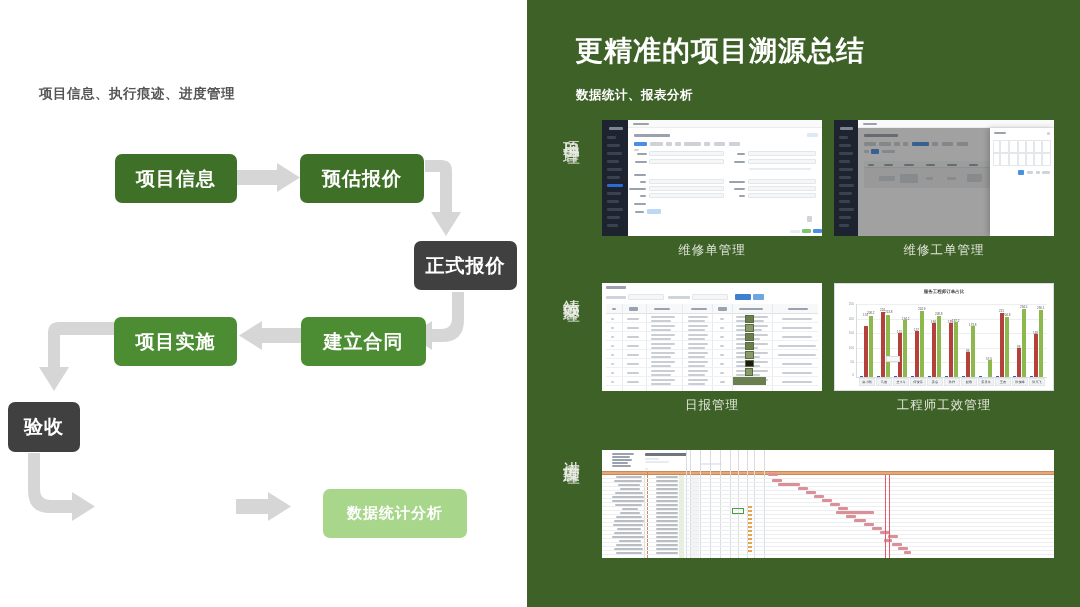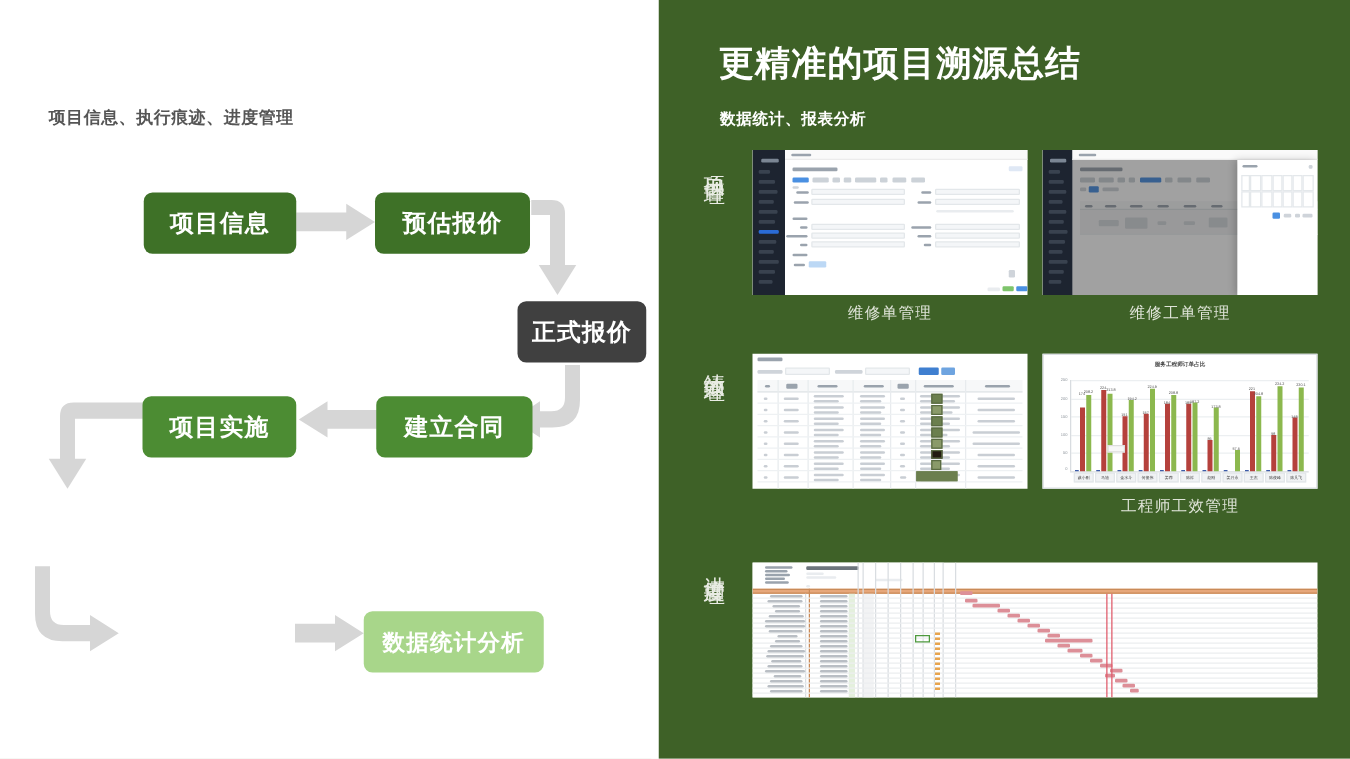--- a/index.html
+++ b/index.html
@@ -26,21 +26,21 @@
   .flowbox {
     position:absolute; border-radius:7px;
     display:flex; align-items:center; justify-content:center;
     color:#ffffff; font-size:19px; font-weight:bold; letter-spacing:1px;
     white-space:nowrap;
   }
   .flowbox.dark-green { background:#3e7127; }
   .flowbox.mid-green  { background:#4c8c33; }
   .flowbox.light-green{ background:#a8d68a; }
   .flowbox.red        { background:#404040; }
-  .flowbox.small-txt  { font-size:18px; }
+  .flowbox.small-txt  { font-size:15px;margin-left:32px; }
 
   .arrow-svg { position:absolute; overflow:visible; }
 
   
   .divider { position:absolute; left:521px; top:0; width:6px; height:607px; background:#ffffff; }
 
   
   .right-panel { position:absolute; left:527px; top:0; width:553px; height:607px; background:#3e6127; }
   .right-title {
     position:absolute; left:48px; top:32px;
@@ -164,20 +164,21 @@
     <div class="flowbox dark-green" style="left:115px; top:154px; width:122px; height:49px;">项目信息</div>
 
     <div class="flowbox dark-green" style="left:300px; top:154px; width:124px; height:49px;">预估报价</div>
 
     <div class="flowbox red" style="left:414px; top:241px; width:103px; height:49px;">正式报价</div>
 
     <div class="flowbox mid-green" style="left:301px; top:317px; width:125px; height:49px;">建立合同</div>
 
     <div class="flowbox mid-green" style="left:114px; top:317px; width:123px; height:49px;">项目实施</div>
 
+    <div class="flowbox red" style="left:8px;   top:402px; width:72px;  height:50px;">验收</div>
 
 
     <div class="flowbox light-green small-txt" style="left:291px; top:489px; width:144px; height:49px;">数据统计分析</div>
   </div>
 
   <div class="divider"></div>
 
   <div class="right-panel">
 
     <div class="right-title">更精准的项目溯源总结</div>
@@ -437,20 +438,21 @@
       <div class="tb-txt" style="left:180px;top:98px; width:30px;"></div>
       <div class="tb-thumb" style="left:143px; top:32px; width:9px;  height:8px;"></div>
       <div class="tb-thumb w" style="left:143px; top:41px; width:9px;  height:8px;"></div>
       <div class="tb-thumb" style="left:143px; top:50px; width:9px;  height:8px;"></div>
       <div class="tb-thumb" style="left:143px; top:59px; width:9px;  height:8px;"></div>
       <div class="tb-thumb w" style="left:143px; top:68px; width:9px;  height:8px;"></div>
       <div class="tb-thumb dk" style="left:143px; top:77px; width:9px;  height:7px;"></div>
       <div class="tb-thumb w" style="left:143px; top:85px; width:8px;  height:8px;"></div>
       <div class="tb-thumb" style="left:131px; top:94px; width:33px; height:8px; border:1px solid #6b7f4e;"></div>
     </div>
+    <div class="caption" style="left:75px; top:397px; width:220px;">日报管理</div>
 
     <div class="shot" style="left:307px; top:283px; width:220px; height:108px; border:1px solid #d9dde1;">
       <div class="bc-title" style="top:5px;">服务工程师订单占比</div>
 
       <div class="bc-grid" style="left:22px; top:20px;   width:190px;"></div>
       <div class="bc-grid" style="left:22px; top:34.6px; width:190px;"></div>
       <div class="bc-grid" style="left:22px; top:49.2px; width:190px;"></div>
       <div class="bc-grid" style="left:22px; top:63.8px; width:190px;"></div>
       <div class="bc-grid" style="left:22px; top:78.4px; width:190px;"></div>
       <div class="bc-axis" style="left:21px; top:20px; width:1px; height:73px;"></div>

